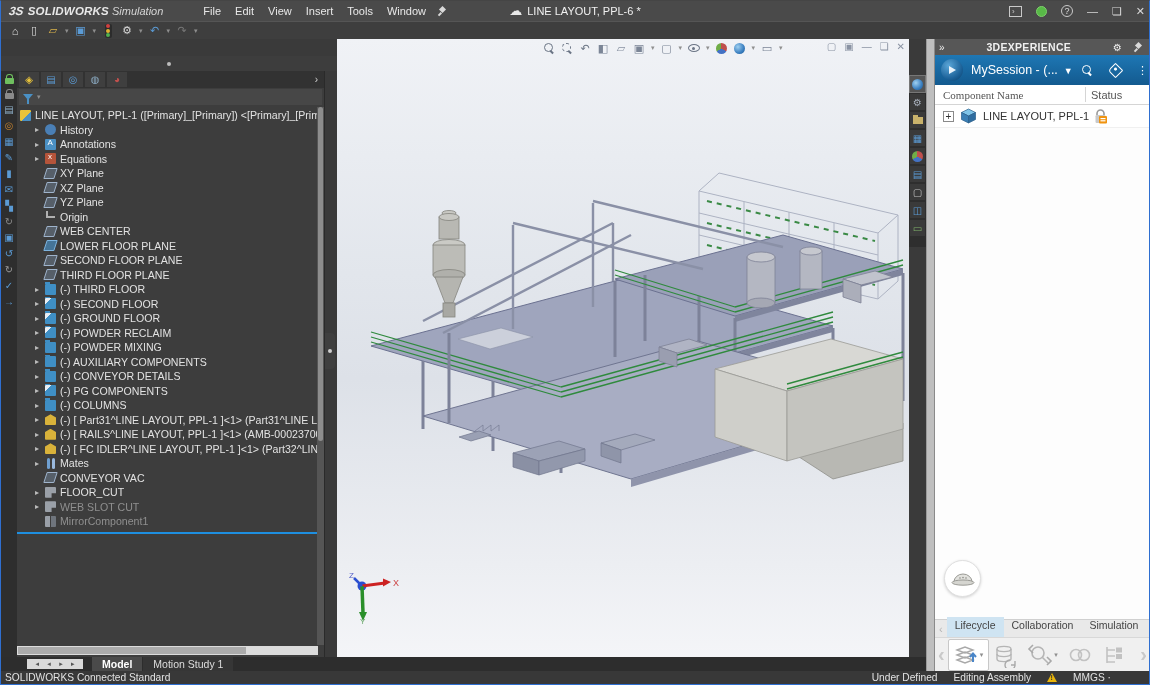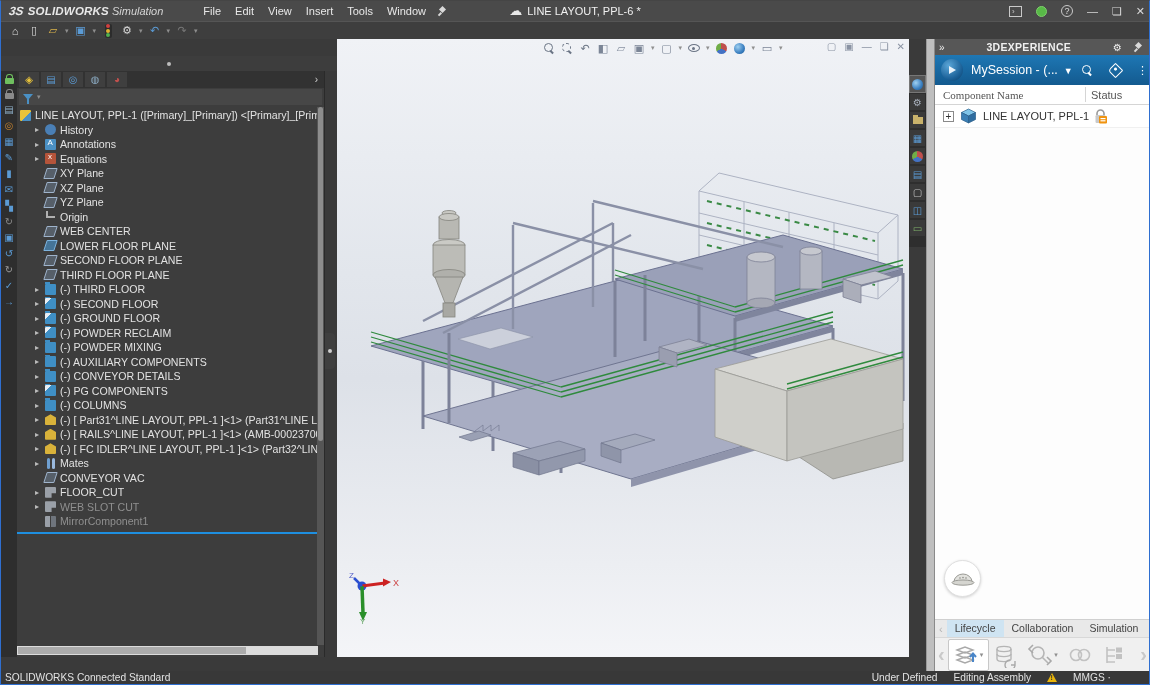--- a/index.html
+++ b/index.html
@@ -127,21 +127,21 @@
   #comp-header .c1{padding-left:8px;font-family:Liberation Serif, serif;}
   #comp-header .c2{position:absolute;left:156px;}
   #comp-header .vline{position:absolute;left:150px;top:2px;bottom:2px;width:1px;background:#d5d5d5;}
   #comp-row{height:23px;display:flex;align-items:center;background:#fff;color:#333;position:relative;border-bottom:1px solid #f0f0f0;}
   .plusbox{width:11px;height:11px;border:1px solid #8a8a8a;background:#fff;margin:0 6px 0 8px;font-size:10px;line-height:9px;text-align:center;color:#333;}
   #comp-row svg{margin-right:6px;}
   #comp-row .status-i{position:absolute;left:158px;}
   #hardhat-btn{position:absolute;left:9px;top:521px;width:37px;height:37px;border-radius:50%;background:#fff;border:1px solid #e0e0e0;box-shadow:0 1px 3px rgba(0,0,0,.18);display:flex;align-items:center;justify-content:center;}
   #rp-tabs{position:absolute;left:0;right:0;top:580px;height:18px;background:#e9e9e9;display:flex;align-items:center;color:#444;border-top:1px solid #d0d0d0;}
   #rp-tabs .nav{color:#b5b5b5;font-size:11px;padding:0 4px;}
-  .rp-tab{padding:2px 8px 3px;font-size:10.5px;white-space:nowrap;}
+  .rp-tab{padding:2px 8px 10px;font-size:10.5px;white-space:nowrap;}
   .rp-tab.active{background:#cfe4f2;}
   #rp-toolbar{position:absolute;left:0;right:0;top:598px;bottom:0;background:#f0f0f0;border-top:1px solid #d8d8d8;display:flex;align-items:center;}
   #rp-toolbar .bigchev{color:#c9c9c9;font-size:20px;padding:0 3px;font-weight:bold;}
   .lc-btn{display:flex;align-items:center;justify-content:center;height:32px;padding:0 4px;}
   .lc-btn.active{background:#fff;border:1px solid #c8c8c8;border-radius:2px;}
   .lc-btn .dd{font-size:7px;color:#8f8f8f;}
   
   #model-strip{position:absolute;left:0;bottom:13px;width:925px;height:14px;background:#2d2d2d;display:flex;align-items:center;}
   #mt-nav{width:56px;height:10px;background:#d9d9d9;margin-left:26px;display:flex;align-items:center;justify-content:space-evenly;font-size:7px;color:#555;}
   .model-tab{color:#ddd;font-size:10.5px;padding:1px 10px;height:14px;display:flex;align-items:center;background:#363636;margin-left:1px;}
@@ -680,20 +680,32 @@
         <svg width="26" height="26" viewBox="0 0 26 26" fill="none" stroke="#c2c2c2" stroke-width="1.6">
           <path d="M6,5 V21 M6,8 H14 M6,14 H14 M6,20 H14"></path>
           <rect x="15" y="5.5" width="6" height="5" fill="#c2c2c2" stroke="none"></rect>
           <rect x="15" y="12" width="6" height="5" fill="#c2c2c2" stroke="none"></rect>
         </svg>
       </span>
       <span class="bigchev" style="margin-left:auto;">›</span>
     </div>
   </div>
 
+  <div id="model-strip">
+    <div id="mt-nav">
+        <span>◂</span>
+        <span>◂</span>
+        <span>▸</span>
+        <span>▸</span>
+      </div>
+    <div id="model-tabs" style="display:flex;margin-left:8px;height:14px;">
+        <div class="model-tab active">Model</div>
+        <div class="model-tab">Motion Study 1</div>
+      </div>
+  </div>
 
   <div id="statusbar">
     <span>SOLIDWORKS Connected Standard</span>
     <span id="status-right">
       <span>Under Defined</span>
       <span>Editing Assembly</span>
       <span class="warn-icon"></span>
       <span><span>MMGS</span> <span>·</span></span>
     </span>
   </div>

